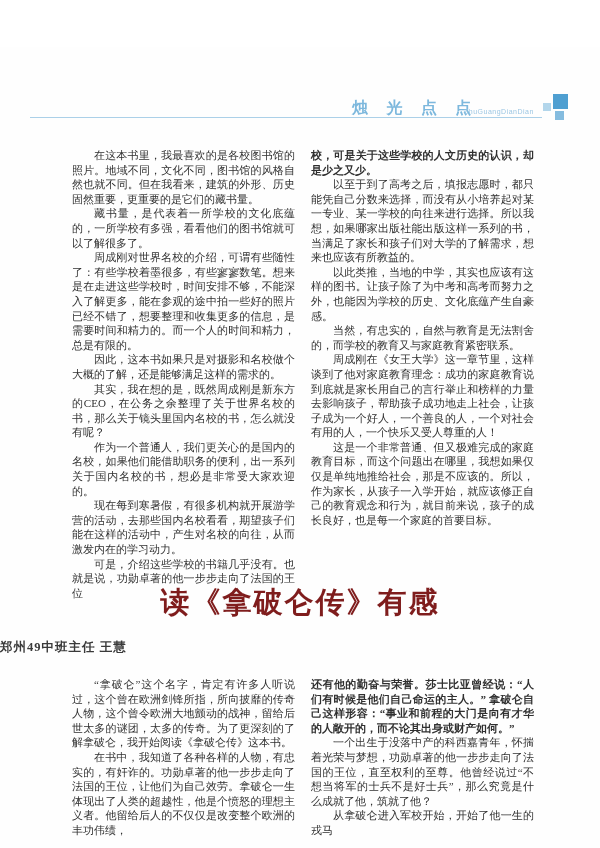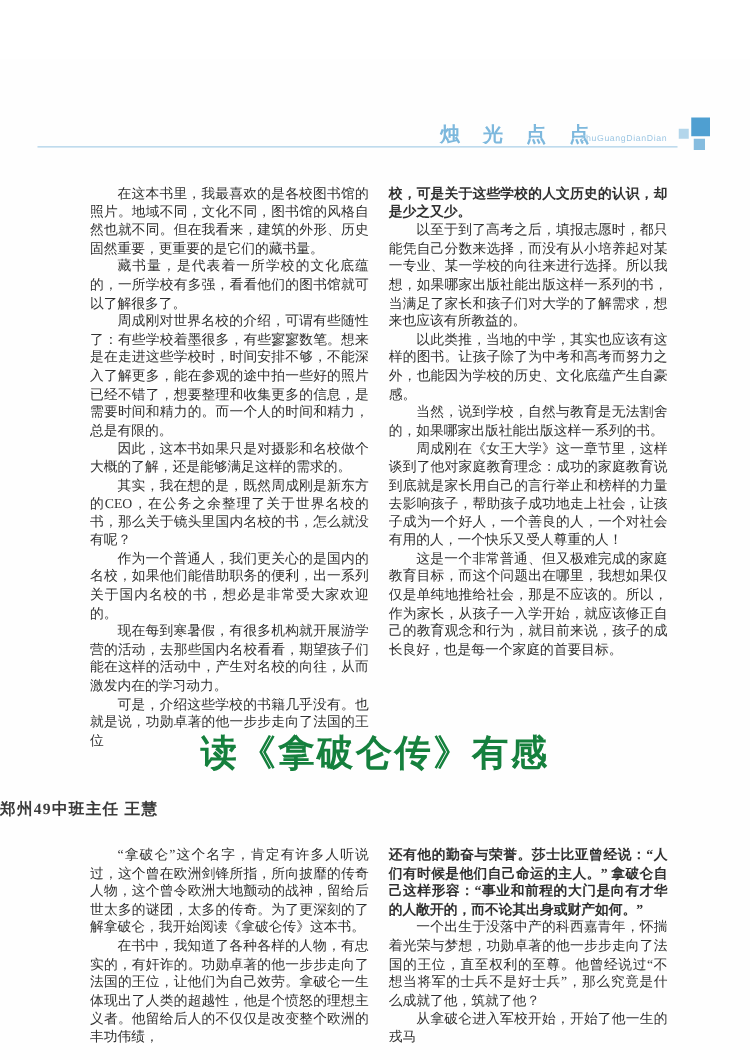--- a/index.html
+++ b/index.html
@@ -50,21 +50,21 @@
   .col p { margin:0; text-indent:2em; }
   .col.cont p:first-child { text-indent:0;font-weight:bold; }
   .sec-top { top:101px; }
   .sec-bottom { top:630px; }
 
   
   .article-title {
     position:absolute; top:536px; left:0; width:600px;
     text-align:center;
     font-size:29px; font-weight:bold;
-    color:#15803d; letter-spacing:2px;
+    color:#7f1d1d; letter-spacing:2px;
   }
   .article-author {
     position:absolute; top:592px; left:0; width:544px;
     text-align:left;
     font-size:12.5px; font-weight:bold;
     color:#3a3a3a; letter-spacing:1px;
   }
 
   
   .page-badge {
@@ -98,21 +98,21 @@
         <p>因此，这本书如果只是对摄影和名校做个大概的了解，还是能够满足这样的需求的。</p>
         <p>其实，我在想的是，既然周成刚是新东方的CEO，在公务之余整理了关于世界名校的书，那么关于镜头里国内名校的书，怎么就没有呢？</p>
         <p>作为一个普通人，我们更关心的是国内的名校，如果他们能借助职务的便利，出一系列关于国内名校的书，想必是非常受大家欢迎的。</p>
         <p>现在每到寒暑假，有很多机构就开展游学营的活动，去那些国内名校看看，期望孩子们能在这样的活动中，产生对名校的向往，从而激发内在的学习动力。</p>
         <p>可是，介绍这些学校的书籍几乎没有。也就是说，功勋卓著的他一步步走向了法国的王位</p>
       </div>
     <div class="col cont">
         <p>校，可是关于这些学校的人文历史的认识，却是少之又少。</p>
         <p>以至于到了高考之后，填报志愿时，都只能凭自己分数来选择，而没有从小培养起对某一专业、某一学校的向往来进行选择。所以我想，如果哪家出版社能出版这样一系列的书，当满足了家长和孩子们对大学的了解需求，想来也应该有所教益的。</p>
         <p>以此类推，当地的中学，其实也应该有这样的图书。让孩子除了为中考和高考而努力之外，也能因为学校的历史、文化底蕴产生自豪感。</p>
-        <p>当然，说到学校，自然与教育是无法割舍的，如果哪家出版社能出版这样一系列的书。</p>
+        <p>当然，有忠实的，自然与教育是无法割舍的，而学校的教育又与家庭教育紧密联系。</p>
         <p>周成刚在《女王大学》这一章节里，这样谈到了他对家庭教育理念：成功的家庭教育说到底就是家长用自己的言行举止和榜样的力量去影响孩子，帮助孩子成功地走上社会，让孩子成为一个好人，一个善良的人，一个对社会有用的人，一个快乐又受人尊重的人！</p>
         <p>这是一个非常普通、但又极难完成的家庭教育目标，而这个问题出在哪里，我想如果仅仅是单纯地推给社会，那是不应该的。所以，作为家长，从孩子一入学开始，就应该修正自己的教育观念和行为，就目前来说，孩子的成长良好，也是每一个家庭的首要目标。</p>
       </div>
   </div>
 
   <div class="article-title">读《拿破仑传》有感</div>
   <div class="article-author">郑州49中班主任  王慧</div>
 
   <div class="columns sec-bottom">
     <div class="col">

